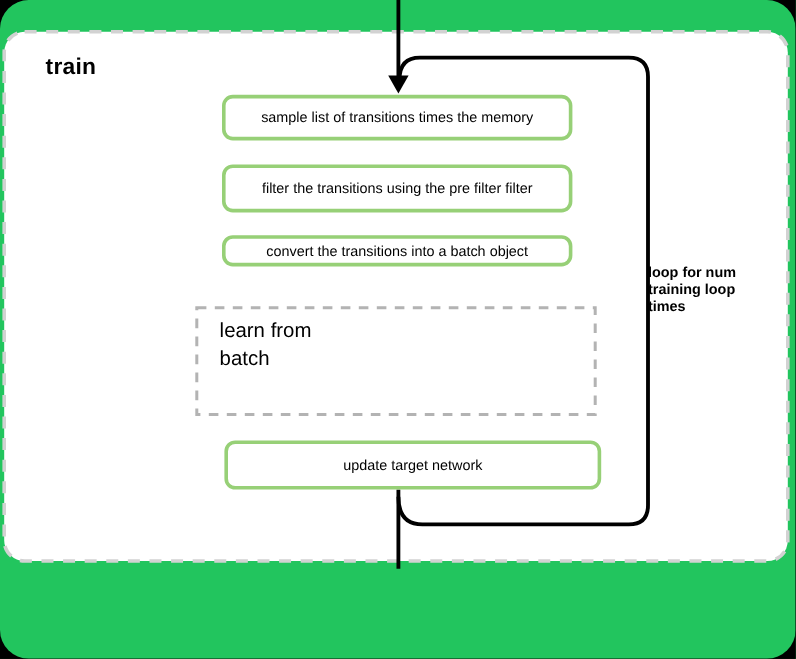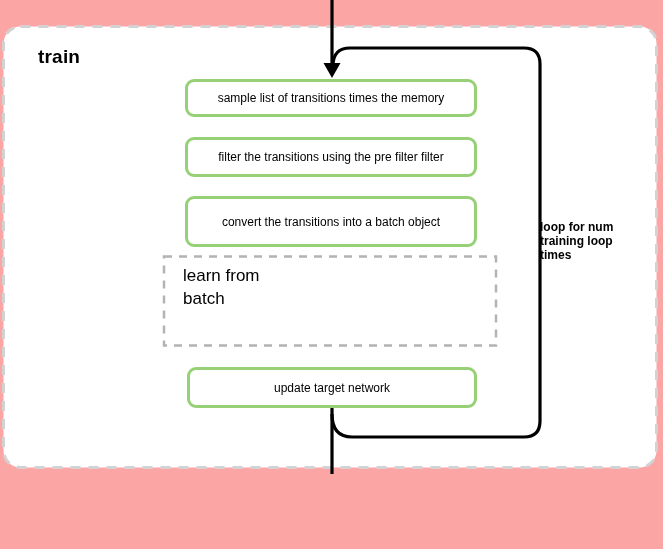--- a/index.html
+++ b/index.html
@@ -5,22 +5,23 @@
   html, body {
     margin: 0;
     padding: 0;
     background: #000;
     font-family: "Liberation Sans", "DejaVu Sans", sans-serif;
   }
   .stage {
     position: relative;
     width: 663px;
     height: 549px;
-    background: #fca5a5;
+    background: #22c55e;
     overflow: hidden;
+    border-radius: 24px;
   }
   .stage svg {
     position: absolute;
     left: 0;
     top: 0;
     z-index: 1;
   }
   .txt {
     position: absolute;
     z-index: 3;
@@ -44,22 +45,22 @@
     border-radius: 9px;
     display: flex;
     align-items: center;
     justify-content: center;
     text-align: center;
     font-size: 12px;
     color: #000;
   }
   .step-1 { top: 79px;  height: 38px; }
   .step-2 { top: 137px; height: 40px; }
-  .step-3 { top: 196px; height: 51px; }
-  .step-final { top: 367px; height: 41px; left: 187px; width: 290px; }
+  .step-3 { top: 196px; height: 26px; }
+  .step-final { top: 367px; height: 41px; left: 187px; width: 314px; }
   .group-label {
     left: 183px;
     top: 264px;
     font-size: 17px;
     font-weight: normal;
     line-height: 23px;
   }
   .group-label div { white-space: nowrap; }
   .loop-label {
     left: 540px;

